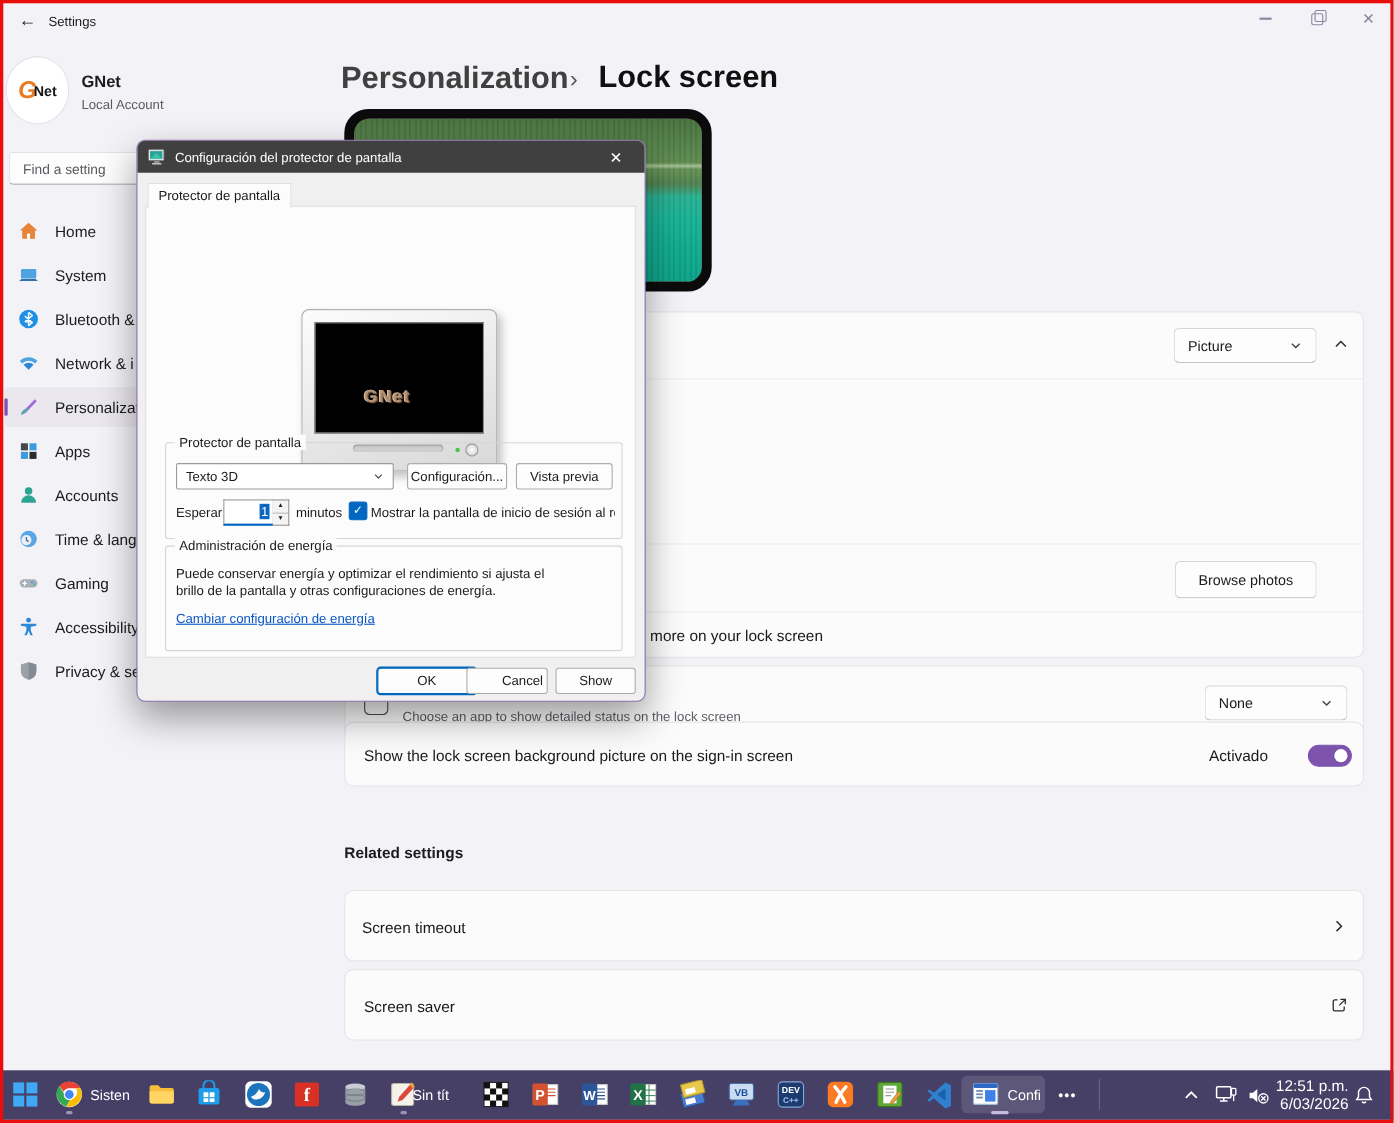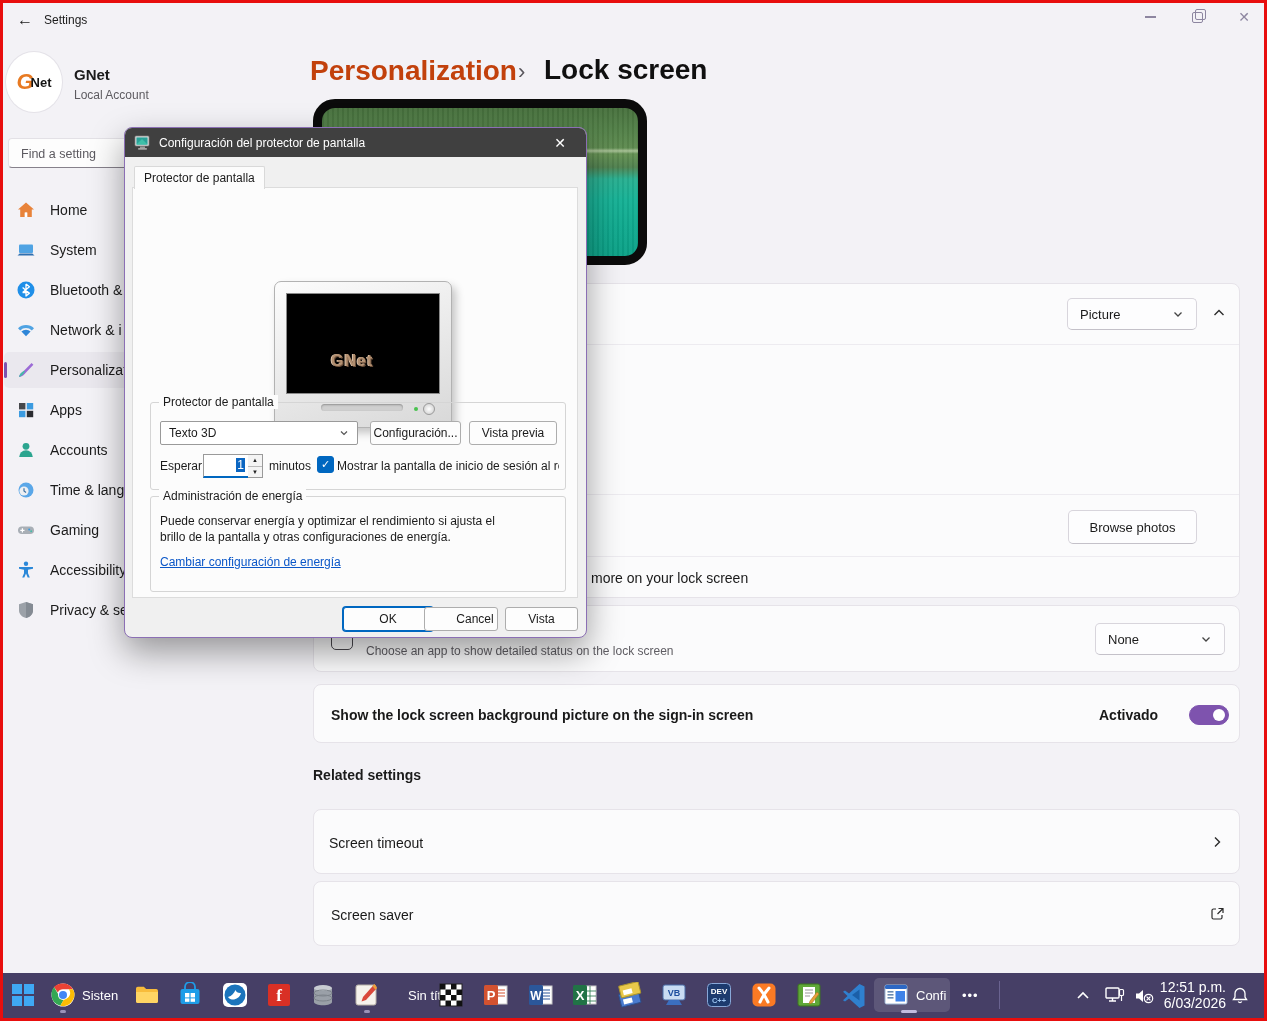--- a/index.html
+++ b/index.html
@@ -27,21 +27,21 @@
   .search-box{position:absolute;left:8px;top:138px;width:282px;height:30px;background:#FDFDFD;border:1px solid #E3E1E6;
               border-bottom:1px solid #86818B;border-radius:4px;font-size:12.5px;color:#5c5a60;line-height:30px;padding-left:12px;box-sizing:border-box;}
   .nav{position:absolute;left:0;top:190px;width:300px;}
   .nav-item{position:absolute;left:4px;width:276px;height:36px;border-radius:5px;display:flex;align-items:center;}
   .nav-item .nicon{width:20px;height:20px;margin-left:12px;}
   .nav-item .nlabel{margin-left:14px;font-size:14px;white-space:nowrap;}
   .nav-item.sel{background:#EAE8EE;}
   .nav-item.sel:before{content:"";position:absolute;left:0;top:10px;width:3px;height:16px;border-radius:2px;background:#7E53AE;}
 
   
-  .crumb-parent{position:absolute;left:310px;top:55px;font-size:28px;color:#c2410c;font-weight:600;}
+  .crumb-parent{position:absolute;left:310px;top:55px;font-size:28px;color:#404040;font-weight:600;}
   .crumb-sep{position:absolute;left:518px;top:59px;font-size:22px;color:#5a585e;}
   .crumb-current{position:absolute;left:544px;top:54px;font-size:28px;font-weight:700;color:#101010;}
   .hero{position:absolute;left:313px;top:99px;width:334px;height:166px;border-radius:22px;border:9px solid #0b0b0b;box-sizing:border-box;
         background:
           linear-gradient(180deg, rgba(230,240,210,0) 27%, rgba(225,235,205,.55) 29%, rgba(230,240,210,0) 31%),
           repeating-linear-gradient(90deg, rgba(0,0,0,.05) 0 2px, rgba(255,255,255,.03) 2px 5px),
           linear-gradient(180deg,#47713d 0%,#55834a 18%,#628f52 32%,#50814f 40%,#28b091 48%,#16b296 62%,#0fa98e 82%,#0ba187 100%);}
   .card{position:absolute;left:313px;width:927px;background:#FBFBFC;border:1px solid #E6E3E9;border-radius:8px;box-sizing:border-box;}
   .divider{position:absolute;left:0;width:100%;height:1px;background:#EDEBF0;}
   .select{position:absolute;height:32px;background:#FDFDFE;border:1px solid #D8D5DC;border-bottom-color:#C4C1C9;border-radius:5px;
@@ -243,21 +243,21 @@
       </svg>
     <div class="divider" style="top:60px;"></div>
     <div class="divider" style="top:210px;"></div>
     <div class="btn-w" style="left:754px;top:226px;width:129px;">
       <span>Browse photos</span>
     </div>
     <div class="divider" style="top:272px;"></div>
     <div class="row-label" style="position:absolute;left:277px;top:286px;">more on your lock screen</div>
   </div>
 
-  <div class="card" style="top:684px;height:59px;font-weight:bold;">
+  <div class="card" style="top:656px;height:59px;">
     <div class="row-label" style="position:absolute;left:17px;top:22px;">Show the lock screen background picture on the sign-in screen</div>
     <div class="row-label" style="position:absolute;left:785px;top:22px;">Activado</div>
     <div class="toggle" style="left:875px;top:20px;">
         <div class="knob"></div>
       </div>
   </div>
 
   <div class="section-h" style="top:755px;margin-top:12px;">Related settings</div>
 
   <div class="card" style="top:809px;height:65px;">
@@ -335,21 +335,21 @@
       </div>
     </div>
 
     <div class="dlg-btn focused" style="left:218px;top:479px;width:90px;">
         <span>OK</span>
       </div>
     <div class="dlg-btn" style="left:299px;top:479px;width:74px;padding-left:28px;">
         <span>Cancel</span>
       </div>
     <div class="dlg-btn" style="left:380px;top:479px;width:73px;">
-        <span>Vista</span>
+        <span>Show</span>
       </div>
   </div>
 
   <div class="taskbar">
     <svg class="tb" style="left:10px;" viewBox="0 0 26 26">
         <rect x="2" y="2" width="10" height="10" fill="#3FA9F5"></rect>
         <rect x="14" y="2" width="10" height="10" fill="#3FA9F5"></rect>
         <rect x="2" y="14" width="10" height="10" fill="#3FA9F5"></rect>
         <rect x="14" y="14" width="10" height="10" fill="#3FA9F5"></rect>
       </svg>
@@ -395,21 +395,21 @@
         <ellipse cx="13" cy="6" rx="9" ry="3" fill="#C8CCD2"></ellipse>
         <ellipse cx="13" cy="11" rx="9" ry="3" fill="none" stroke="#7d838b" stroke-width="1"></ellipse>
         <ellipse cx="13" cy="16" rx="9" ry="3" fill="none" stroke="#7d838b" stroke-width="1"></ellipse>
       </svg>
 
     <svg class="tb" style="left:354px;" viewBox="0 0 26 26">
         <rect x="2" y="3" width="20" height="20" rx="2" fill="#F5F2EC" stroke="#b8b2a8"></rect>
         <path d="M20.5 2 9 15l-1.5 4.5L12 18 23 6z" fill="#D9483B"></path>
         <path d="M20.5 2 23 6l-1.6 1.7-3-3.6z" fill="#E8A13C"></path>
       </svg>
-    <div class="tb-label" style="left:408px;text-align:right;">Sin tít</div>
+    <div class="tb-label" style="left:375px;text-align:right;">Sin tít</div>
     <div class="run-dot" style="left:364px;"></div>
 
     <svg class="tb" style="left:438px;" viewBox="0 0 26 26">
         <rect x="2" y="2" width="22" height="22" fill="#fff" stroke="#222"></rect>
         <rect x="2" y="2" width="5.5" height="5.5" fill="#111"></rect>
         <rect x="13" y="2" width="5.5" height="5.5" fill="#111"></rect>
         <rect x="7.5" y="7.5" width="5.5" height="5.5" fill="#111"></rect>
         <rect x="18.5" y="7.5" width="5.5" height="5.5" fill="#111"></rect>
         <rect x="2" y="13" width="5.5" height="5.5" fill="#111"></rect>
         <rect x="13" y="13" width="5.5" height="5.5" fill="#111"></rect>

